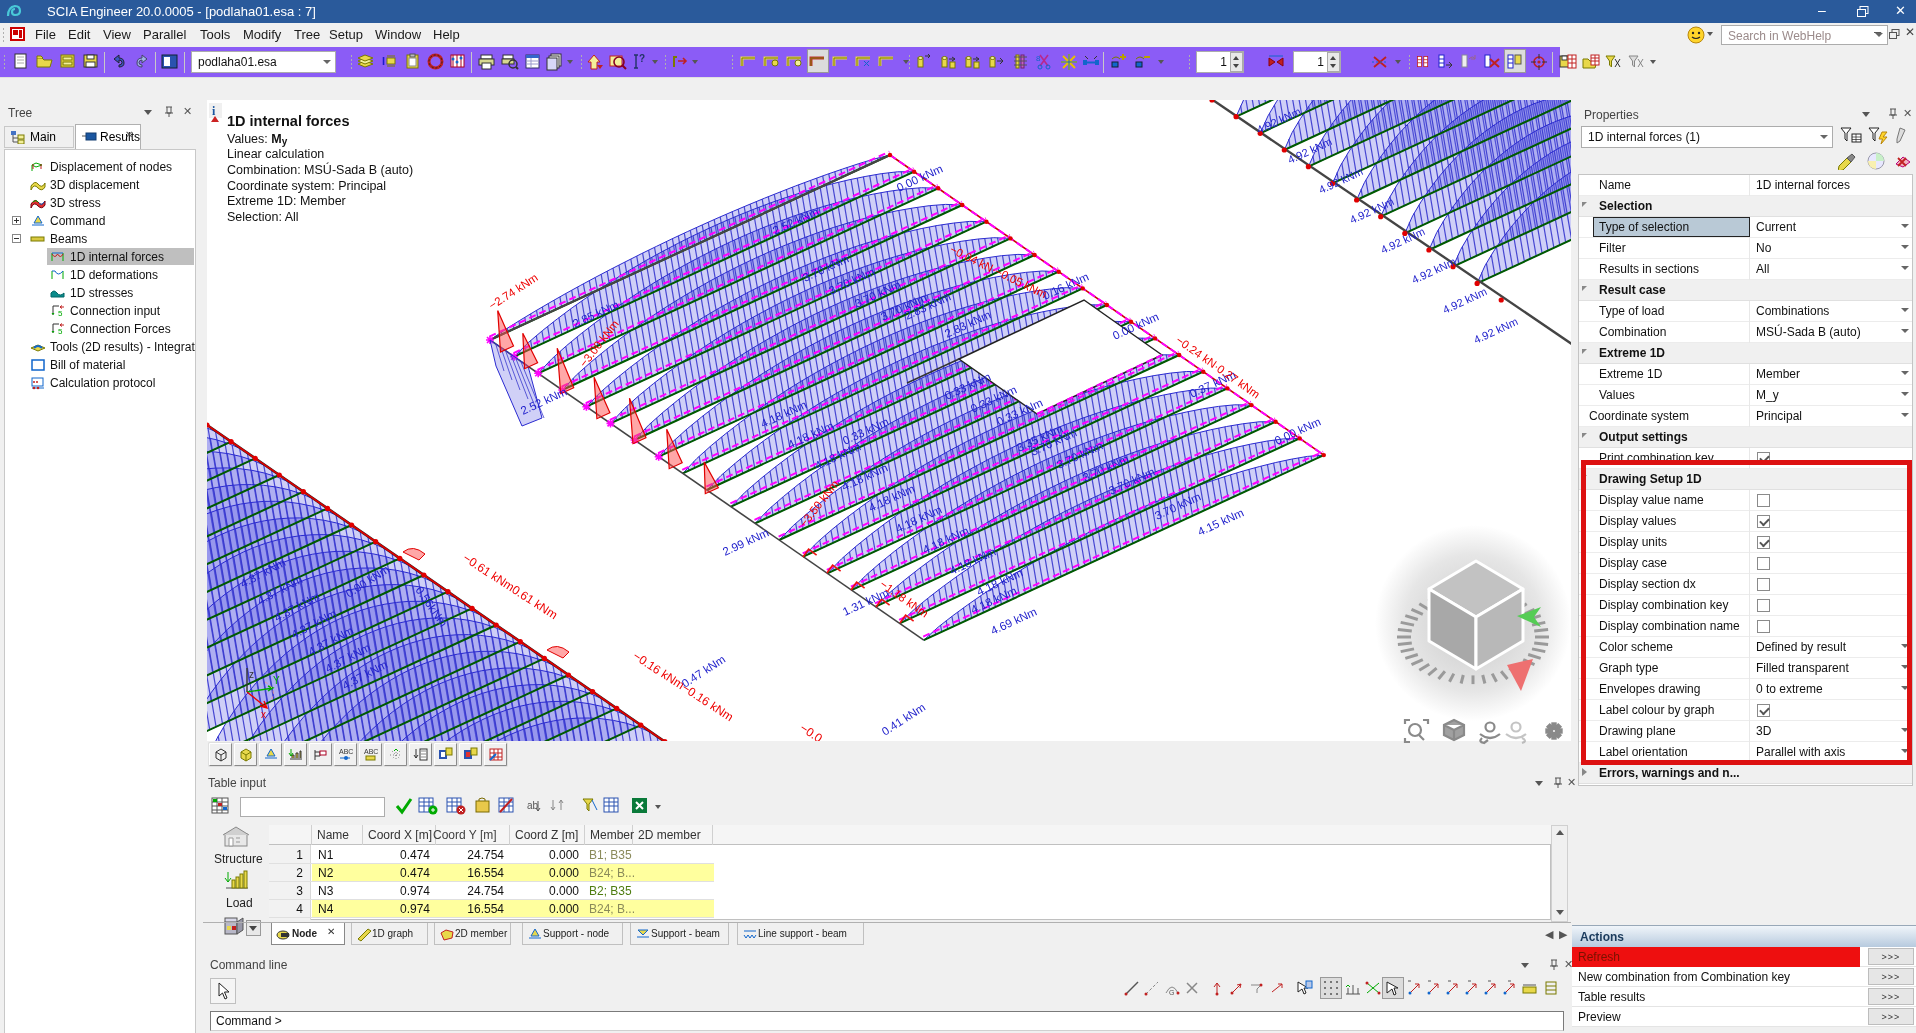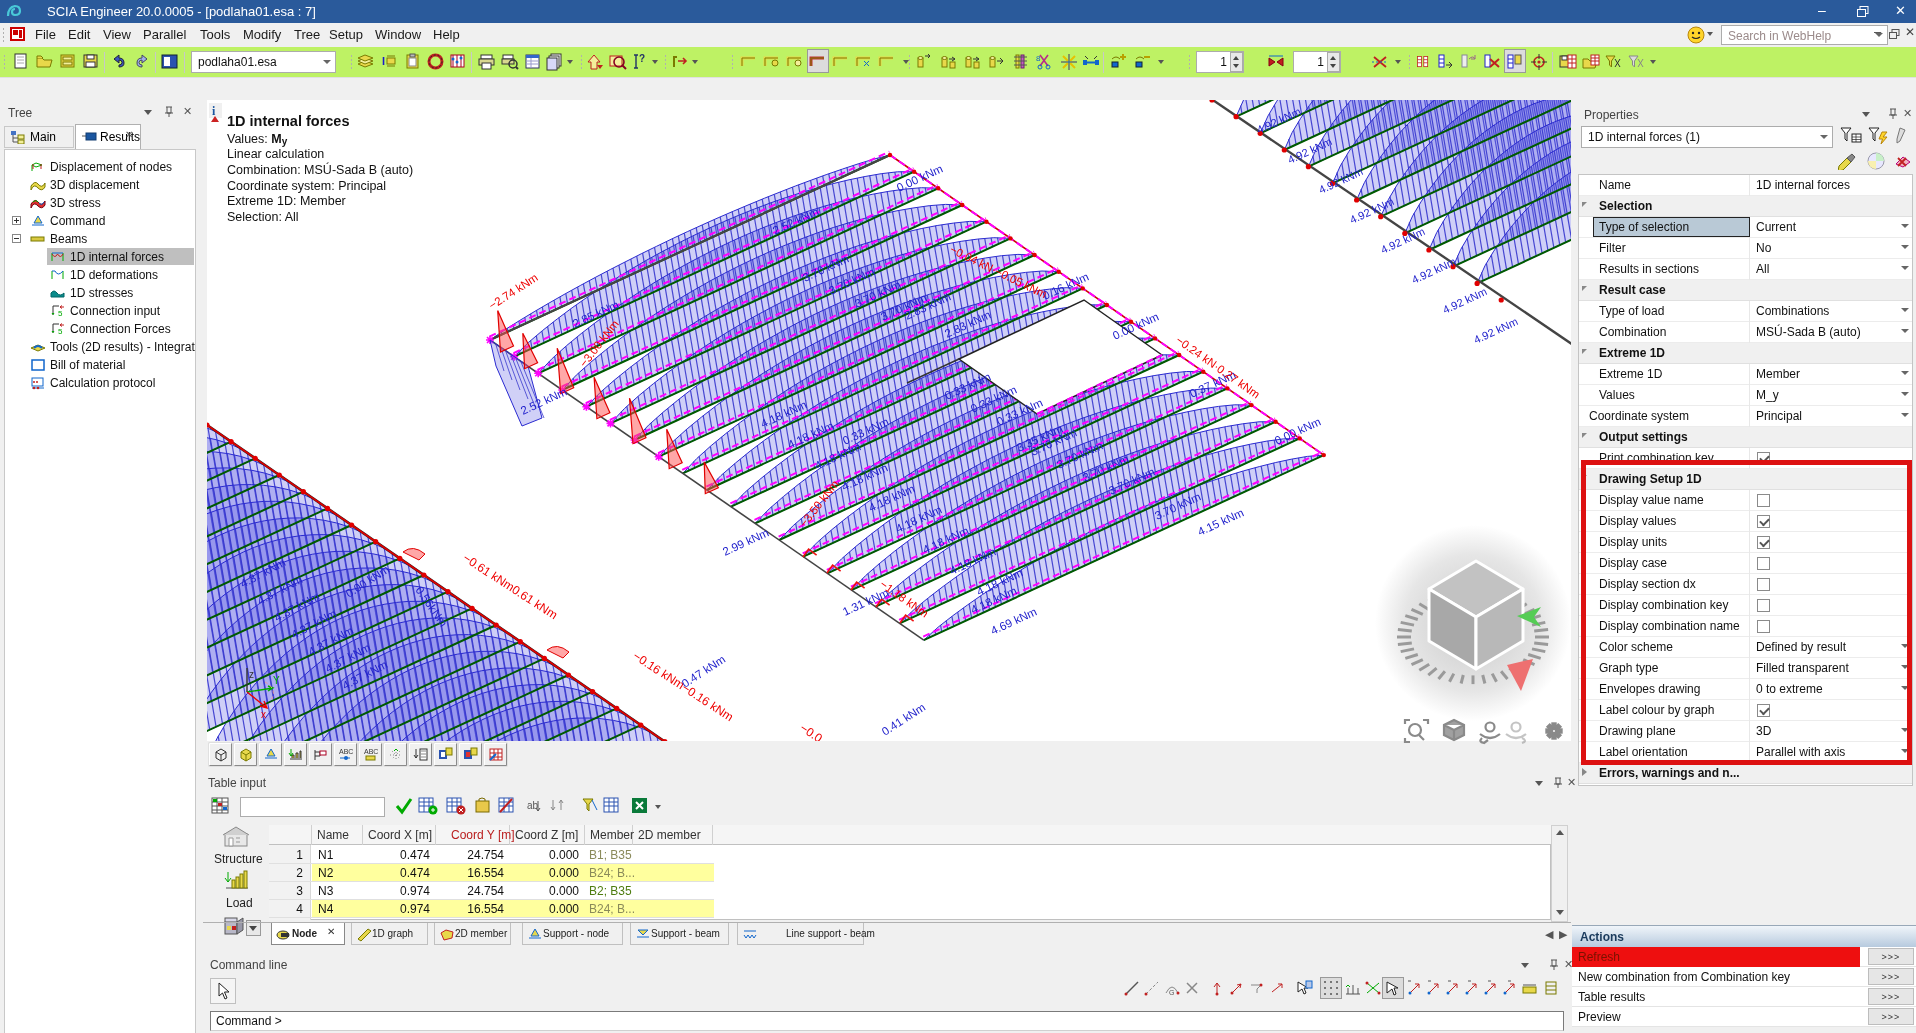--- a/index.html
+++ b/index.html
@@ -1,19 +1,19 @@
 <!DOCTYPE html>
 <html><head><meta charset="utf-8"><style>
 *{margin:0;padding:0;box-sizing:border-box}
 html,body{width:1916px;height:1033px;overflow:hidden;font-family:"Liberation Sans",sans-serif;background:#f0f0f0}
 .abs{position:absolute}
 #titlebar{left:0;top:0;width:1916px;height:23px;background:#2a5a9b;color:#fff;font-size:13px}
 #menubar{left:0;top:23px;width:1916px;height:24px;background:#f0f0f0;color:#1a1a1a;font-size:13px}
 .mi{position:absolute;top:4px}
-#toolbar{left:0;top:47px;width:1916px;height:31px;background:#bef264;border-bottom:1px solid #e0e0e0}
+#toolbar{left:0;top:47px;width:1560px;height:31px;background:#8b5cf6;border-bottom:1px solid #e0e0e0}
 .tb{position:absolute;top:3px}
 .sep{position:absolute;top:5px;width:1px;height:21px;background:#c8c8c8}
 .grip{position:absolute;top:7px;width:3px;height:17px;background-image:radial-gradient(circle,#b0b0b0 1px,transparent 1px);background-size:3px 4px}
 .panelhead{font-size:12px;color:#444}
 #treepanel{left:0;top:78px;width:200px;height:955px;background:#f0f0f0}
 .treeitem{position:absolute;font-size:12px;color:#111;white-space:nowrap}
 #propspanel{left:1572px;top:78px;width:344px;height:955px;background:#f0f0f0}
 .prow{position:absolute;left:0;width:333px;height:21px;font-size:12px;color:#111;background:#fff;border-bottom:1px solid #ececec}.prow:not(.pgrp):before{content:"";position:absolute;left:170px;top:0;width:1px;height:21px;background:#e8e8e8}
 .pgrp{background:#f0f0f0;font-weight:bold;font-size:12px;border-bottom:1px solid #e0e0e0}
 .pname{position:absolute;left:20px;top:3px}
@@ -1293,21 +1293,21 @@
     <span class="abs" style="left:46px;top:156px;width:0;height:0;border-left:4px solid transparent;border-right:4px solid transparent;border-top:5px solid #444"></span>
     <span class="abs" style="left:66px;top:55px;width:1282px;height:95px;background:#fff;border:1px solid #c0c0c0"></span>
     <span class="abs" style="left:66px;top:55px;width:1282px;height:20px;background:#f5f5f5;border-bottom:1px solid #c0c0c0"></span>
     <span class="abs" style="left:66px;top:75px;width:42px;height:75px;background:#f2f2f2;border-right:1px solid #d8d8d8"></span>
     <span class="abs" style="left:108px;top:55px;width:1px;height:20px;background:#d0d0d0"></span>
     <span class="abs" style="left:159px;top:55px;width:1px;height:20px;background:#d0d0d0"></span>
     <span class="cell" style="left:114px;top:58px;color:#333">Name</span>
     <span class="abs" style="left:232px;top:55px;width:1px;height:20px;background:#d0d0d0"></span>
     <span class="cell" style="left:165px;top:58px;color:#333">Coord X [m]</span>
     <span class="abs" style="left:306px;top:55px;width:1px;height:20px;background:#d0d0d0"></span>
-    <span class="cell" style="left:248px;top:58px;color:#b91c1c">Coord Y [m]</span>
+    <span class="cell" style="left:230px;top:58px;color:#404040">Coord Y [m]</span>
     <span class="abs" style="left:381px;top:55px;width:1px;height:20px;background:#d0d0d0"></span>
     <span class="cell" style="left:312px;top:58px;color:#333">Coord Z [m]</span>
     <span class="abs" style="left:429px;top:55px;width:1px;height:20px;background:#d0d0d0"></span>
     <span class="cell" style="left:387px;top:58px;color:#333">Member</span>
     <span class="abs" style="left:509px;top:55px;width:1px;height:20px;background:#d0d0d0"></span>
     <span class="cell" style="left:435px;top:58px;color:#333">2D member</span>
     <span class="cell num" style="left:66px;top:78px;width:34px">1</span>
     <span class="cell" style="left:115px;top:78px">N1</span>
     <span class="cell num" style="left:159px;top:78px;width:68px">0.474</span>
     <span class="cell num" style="left:232px;top:78px;width:69px">24.754</span>
@@ -1367,21 +1367,21 @@
     <span class="abs" style="left:427px;top:153px;width:99px;height:22px;background:#f0f0f0;border:1px solid #c0c0c0;border-top:none"></span>
     <svg class="abs" style="left:432px;top:157px" width="16" height="15">
       <path d="M3 3 h10 l-5 5 z" fill="#e8d84a" stroke="#16c"></path>
       <path d="M2 10 h12" stroke="#16c"></path>
     </svg>
     <span class="tab" style="left:448px;top:158px;">Support - beam</span>
     <span class="abs" style="left:534px;top:153px;width:127px;height:22px;background:#f0f0f0;border:1px solid #c0c0c0;border-top:none"></span>
     <svg class="abs" style="left:539px;top:157px" width="16" height="15">
       <path d="M2 4 h12 M2 8 l2 3 l2 -3 l2 3 l2 -3 l2 3 l2 -3" stroke="#16c" fill="none"></path>
     </svg>
-    <span class="tab" style="left:583px;top:158px;">Line support - beam</span>
+    <span class="tab" style="left:555px;top:158px;">Line support - beam</span>
     <span class="abs" style="left:1342px;top:158px;color:#555;font-size:11px">◀</span>
     <span class="abs" style="left:1356px;top:158px;color:#555;font-size:11px">▶</span>
   </div>
 <div class="abs" id="cmdpanel">
     <span class="abs panelhead" style="left:7px;top:8px">Command line</span>
     <span class="abs" style="left:1318px;top:13px;width:0;height:0;border-left:4px solid transparent;border-right:4px solid transparent;border-top:5px solid #555"></span>
     <svg class="abs" style="left:1346px;top:9px" width="10" height="12">
       <path d="M2 1 h6 M3 1 v6 h4 v-6 M1 7 h8 M5 7 v4" stroke="#555" fill="none"></path>
     </svg>
     <span class="abs" style="left:1361px;top:8px;color:#555;font-size:11px">✕</span>

